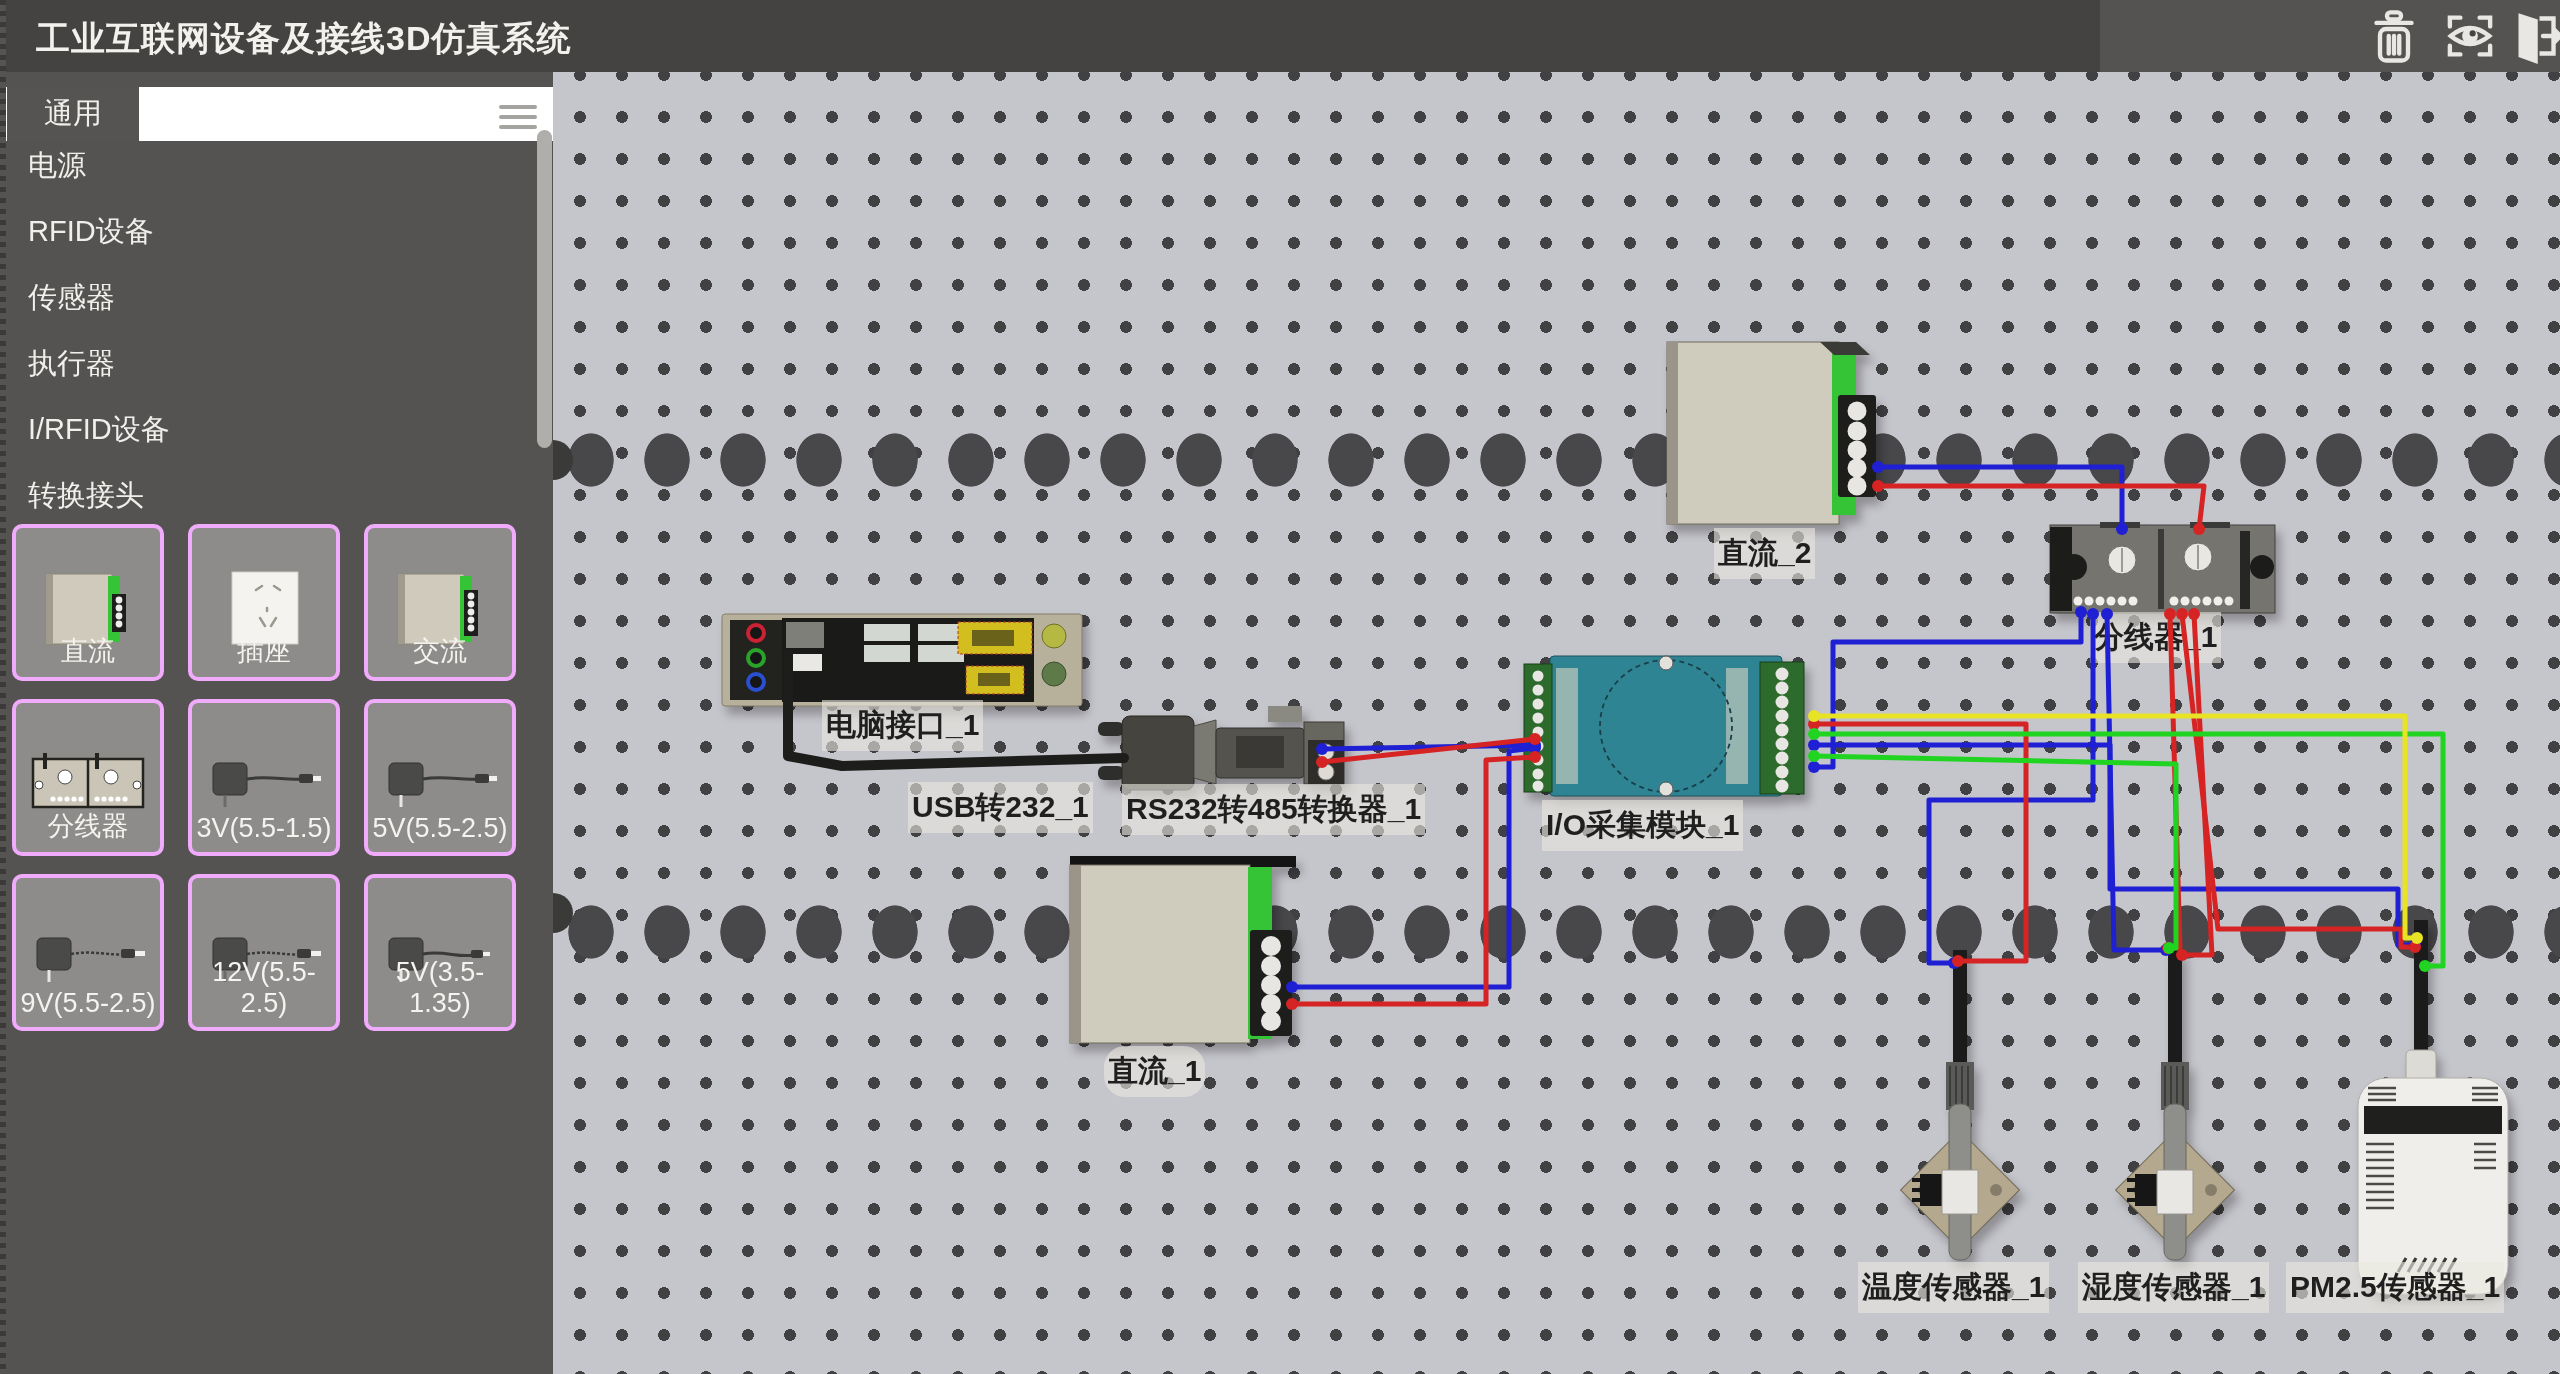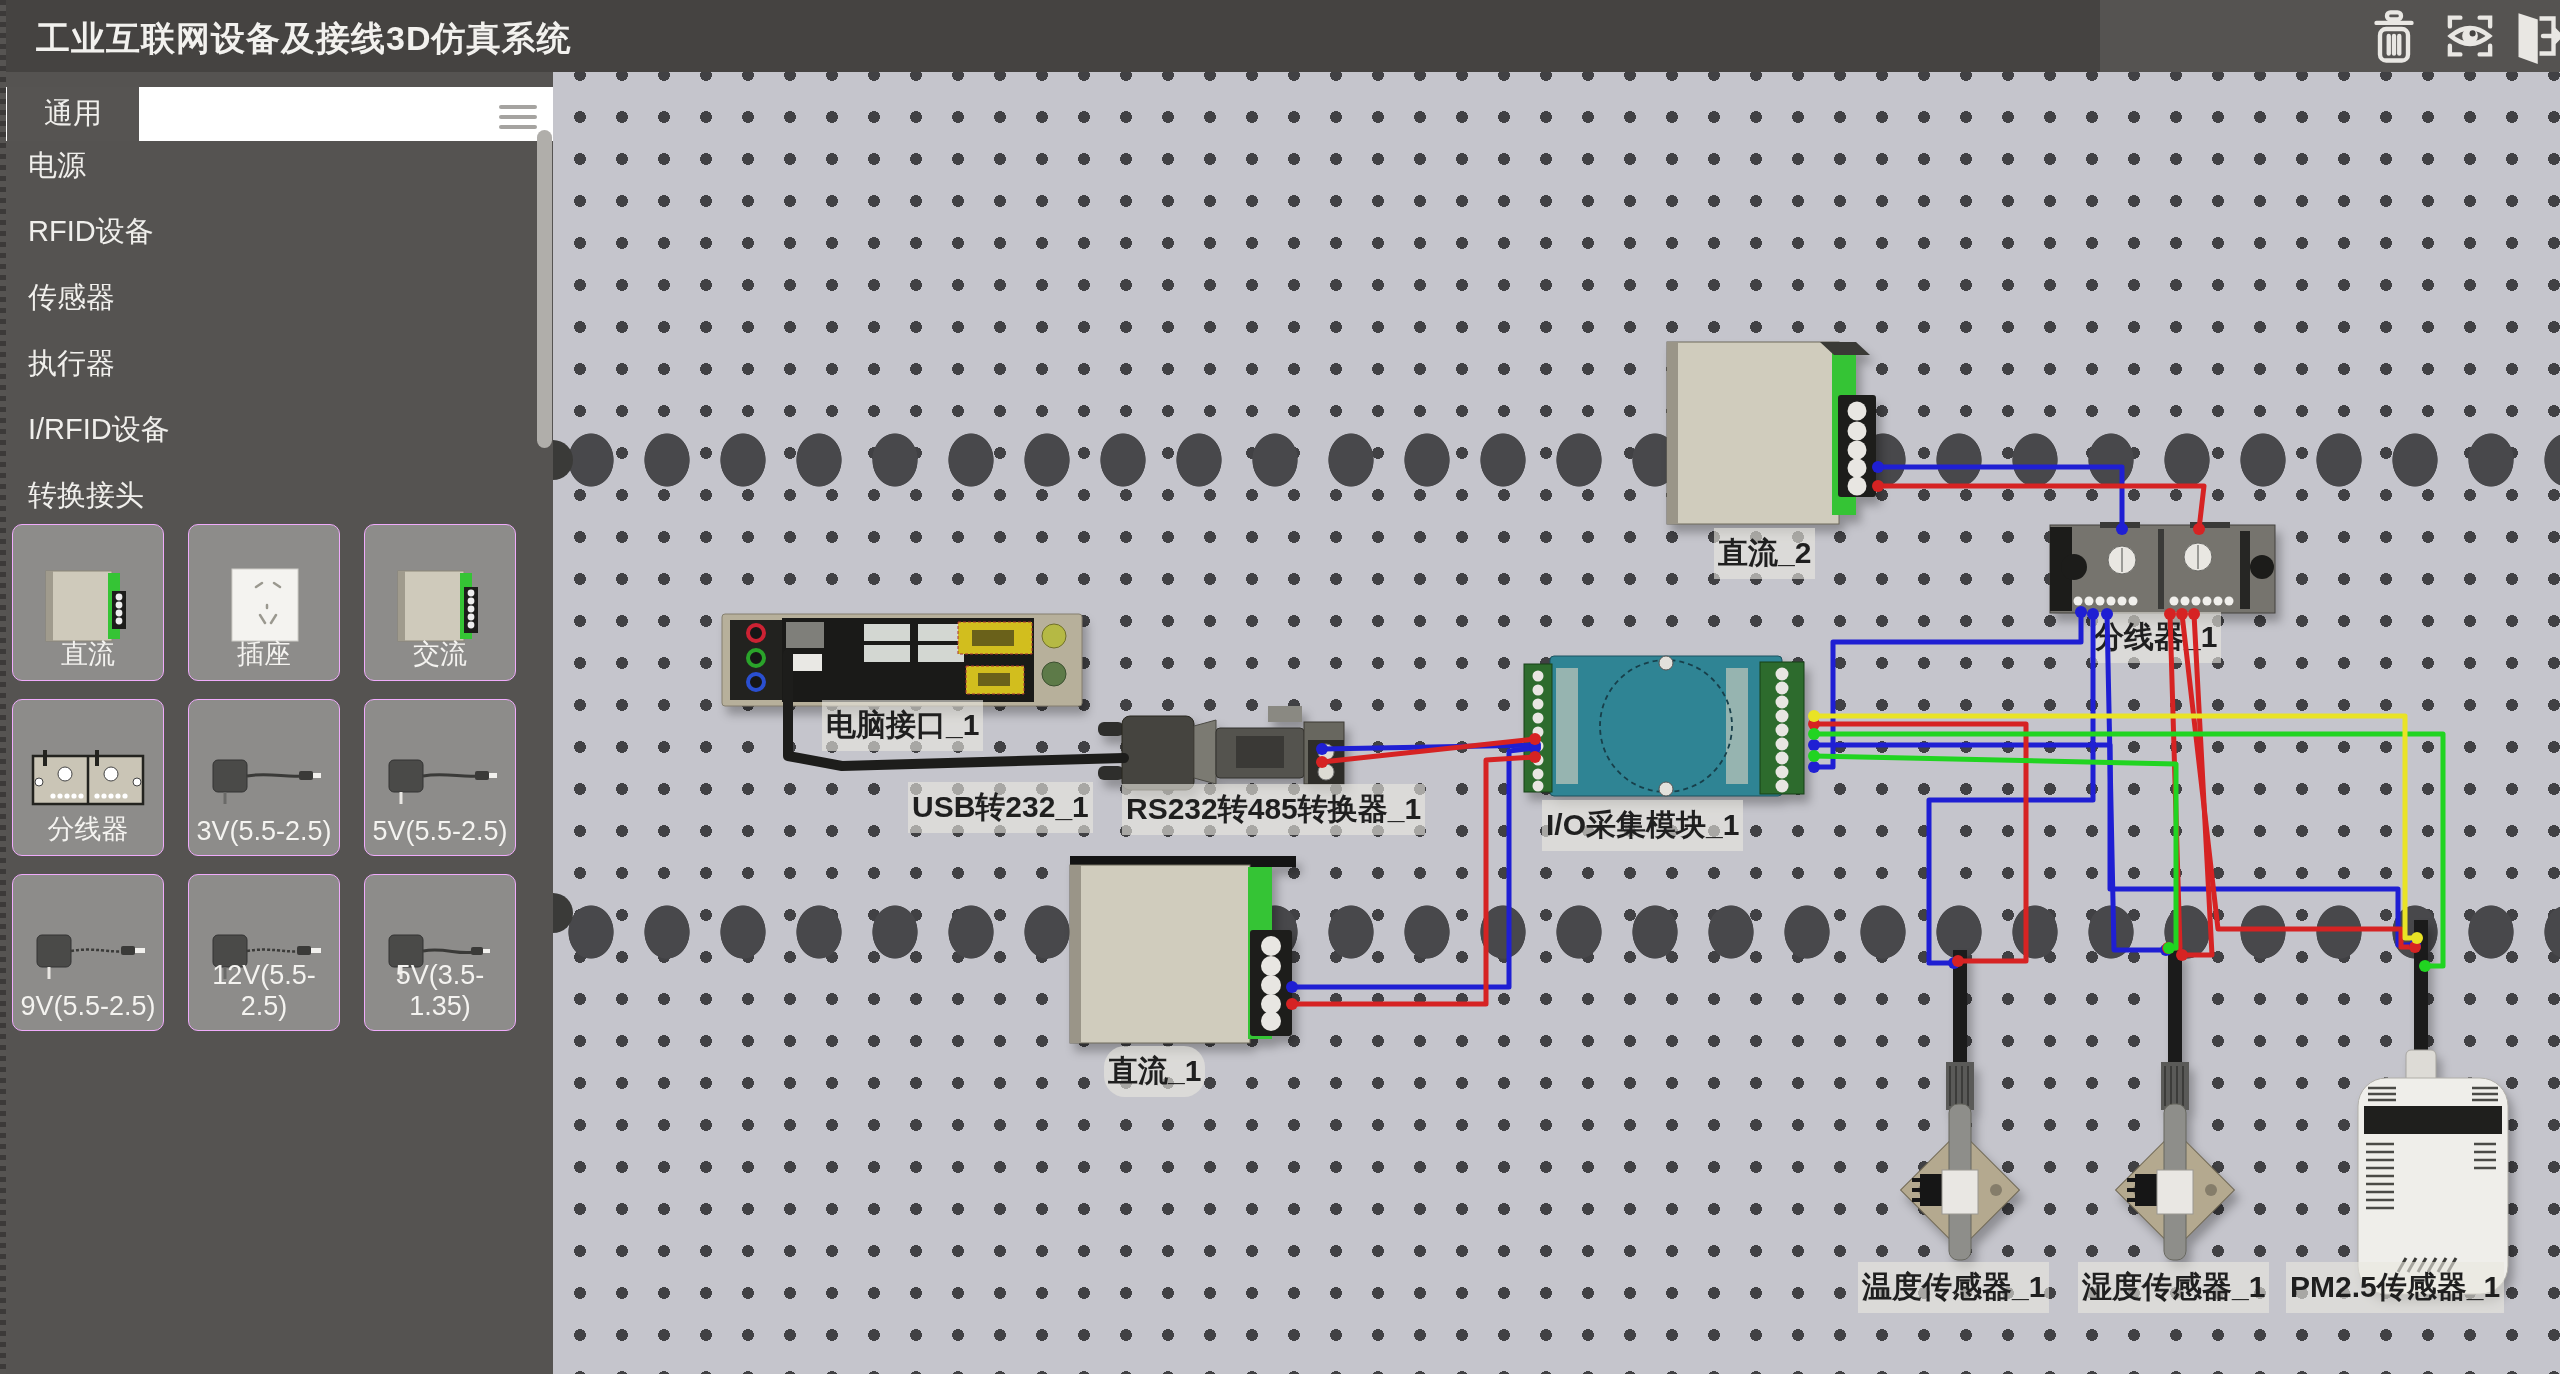--- a/index.html
+++ b/index.html
@@ -15,21 +15,21 @@
   #tabbar{position:absolute;left:0;top:15px;width:553px;height:54px;background:#ffffff;}
   .tab{position:absolute;left:7px;top:0;width:132px;height:54px;background:#565452;color:#f0efec;
        font-size:29px;display:flex;align-items:center;justify-content:center;}
   .hamburger{position:absolute;right:16px;top:12px;width:38px;height:30px;cursor:pointer;}
   .hamburger div{height:4px;background:#a5a3a0;margin:6px 0;border-radius:2px;}
   #menu{position:absolute;left:0;top:60px;width:453px;}
   .mitem{height:66px;line-height:66px;padding-left:28px;font-size:29px;color:#f0efec;cursor:pointer;}
   #scrollthumb{position:absolute;right:1px;top:58px;width:15px;height:318px;background:#b0aeaa;border-radius:8px;}
   #palette{position:absolute;left:12px;top:452px;width:530px;display:grid;
            grid-template-columns:repeat(3,152px);grid-auto-rows:157px;gap:18px 24px;}
-  .tile{position:relative;background:#8d8c8a;border:1px solid #f0abfc;border-radius:10px;cursor:pointer;}
+  .tile{position:relative;background:#8d8c8a;border:4px solid #f0abfc;border-radius:10px;cursor:pointer;}
   .tile .tlabel{position:absolute;bottom:8px;width:100%;text-align:center;font-size:27px;color:#f4f3f0;}
   .tile svg{position:absolute;left:50%;top:42px;transform:translateX(-50%);}
   .edge-handle{position:absolute;width:20px;height:40px;background:#3a3a38;
                border-radius:0 20px 20px 0;z-index:26;cursor:pointer;}
   
   #canvas{position:absolute;left:553px;top:72px;width:2007px;height:1302px;background:#c5c5cc;
           background-image:radial-gradient(circle 6px at 21px 21px,#414144 98%,transparent 100%);
           background-size:42px 42px;background-position:6px 24px;z-index:1;}
   .dotband{position:absolute;left:0;width:2007px;
            background-image:radial-gradient(23px 27px at 38px 32px,#48484b 97%,transparent 100%);
@@ -174,21 +174,21 @@
         <div class="tlabel">分线器</div>
       </div>
       <div class="tile">
         <svg width="130" height="80" viewBox="0 0 130 80">
           <rect x="14" y="18" width="34" height="32" rx="5" fill="#4a4a48" stroke="#333"></rect>
           <line x1="26" y1="50" x2="26" y2="62" stroke="#6a6a68" stroke-width="3"></line>
           <path d="M48 34 C 70 30, 88 36, 102 34" stroke="#3a3a38" stroke-width="3" fill="none"></path>
           <rect x="100" y="29" width="14" height="9" rx="2" fill="#3a3a38"></rect>
           <rect x="114" y="31" width="8" height="5" fill="#f2f1ee"></rect>
         </svg>
-        <div class="tlabel">3V(5.5-2.5)</div>
+        <div class="tlabel">3V(5.5-1.5)</div>
       </div>
       <div class="tile">
         <svg width="130" height="80" viewBox="0 0 130 80">
           <rect x="14" y="18" width="34" height="32" rx="5" fill="#4a4a48" stroke="#333"></rect>
           <line x1="26" y1="50" x2="26" y2="62" stroke="#e9e7e3" stroke-width="3"></line>
           <path d="M48 34 C 70 30, 88 36, 102 34" stroke="#3a3a38" stroke-width="3" fill="none"></path>
           <rect x="100" y="29" width="14" height="9" rx="2" fill="#3a3a38"></rect>
           <rect x="114" y="31" width="8" height="5" fill="#f2f1ee"></rect>
         </svg>
         <div class="tlabel">5V(5.5-2.5)</div>

